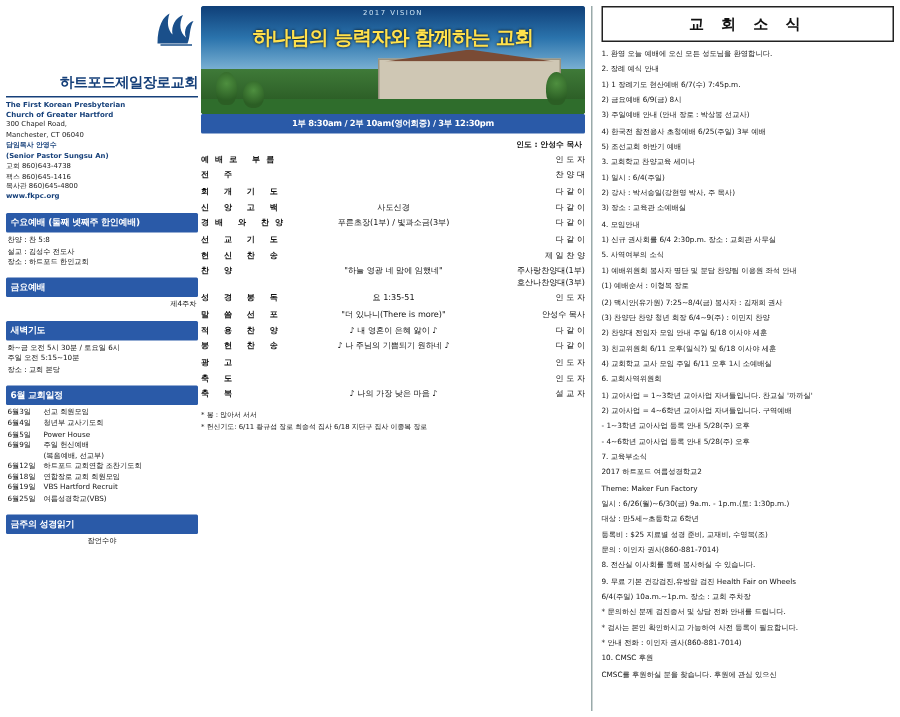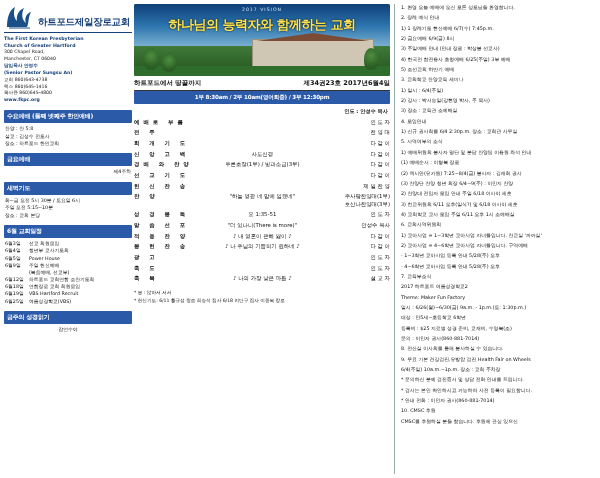--- a/index.html
+++ b/index.html
@@ -12,21 +12,21 @@
     overflow:hidden;
   }
   .page{position:relative;width:600px;height:478px;}
 
   
   .col-left{position:absolute;left:4px;top:4px;width:128px;height:470px;}
   .col-mid{position:absolute;left:134px;top:4px;width:256px;height:470px;}
   .col-right{position:absolute;left:394px;top:4px;width:202px;height:470px;border-left:1px solid #9aa;padding-left:6px;box-sizing:border-box;}
 
   
-  .logo-row{display:flex;align-items:center;gap:4px;}
+  .logo-row{display:flex;align-items:flex-end;gap:4px;flex-direction:column;}
   .logo-mark{width:30px;height:26px;flex:0 0 30px;}
   .church-kr{font-size:9.5px;font-weight:bold;color:#16407a;letter-spacing:-0.3px;margin-top:11px;}
   .hr-blue{border:none;border-top:1.2px solid #16407a;margin:2px 0 2px 0;}
   .addr{font-size:4.6px;line-height:1.5;color:#222;}
   .addr .en{font-weight:bold;color:#16407a;font-size:4.7px;}
   .addr .en2{font-weight:bold;color:#16407a;font-size:4.7px;}
   .addr .pastor{font-weight:bold;color:#16407a;}
   .addr .web{font-weight:bold;color:#16407a;}
 
   
@@ -197,24 +197,20 @@
       <div class="hill"></div>
       <div class="bldg"></div>
       <div class="lawn"></div>
       <div class="tree" style="left:10px;"></div>
       <div class="tree" style="left:28px;bottom:4px;height:18px;"></div>
       <div class="tree" style="right:12px;"></div>
       <div class="vision">2017 VISION</div>
       <div class="verse">하나님의 능력자와 함께하는 교회</div>
     </div>
 
-    <div class="sub-bar">
-      <div class="sub-left">하트포드에서 땅끝까지</div>
-      <div class="sub-right">제34권23호 2017년6월4일</div>
-    </div>
 
     <div class="times">1부 8:30am / 2부 10am(영어회중) / 3부 12:30pm</div>
     <div class="lead">인도 : 안성수 목사</div>
 
     <table class="order">
       <tbody>
         <tr>
             <td class="oi">예배로 부름</td>
             <td class="oc"></td>
             <td class="op">인 도 자</td>
@@ -293,20 +289,21 @@
       </tbody>
     </table>
 
     <div class="footnote">
       <span class="star">* 봉 : 앉아서 서서</span>
       <span class="star">* 헌신기도: 6/11 황규섭 장로 최승석 집사 6/18 지단구 집사 이종복 장로</span>
     </div>
   </div>
 
   <div class="col-right">
+    <div class="news-title">교 회 소 식</div>
     <div class="news">
       <div class="item">1. 환영 오늘 예배에 오신 모든 성도님을 환영합니다.</div>
       <div class="item">2. 장례 예식 안내</div>
       <div class="item">   1) 1 장례기도 현산예배 6/7(수) 7:45p.m.</div>
       <div class="item">   2) 금요예배 6/9(금) 8시</div>
       <div class="item">   3) 주일예배 안내 (안내 장로 : 박상봉 선교사)</div>
       <div class="item">   4) 한국전 참전용사 초청예배 6/25(주일) 3부 예배</div>
       <div class="item">   5) 조선교회 하반기 예배</div>
       <div class="item">3. 교회학교 찬양교육 세미나</div>
       <div class="item">   1) 일시 : 6/4(주일)</div>

